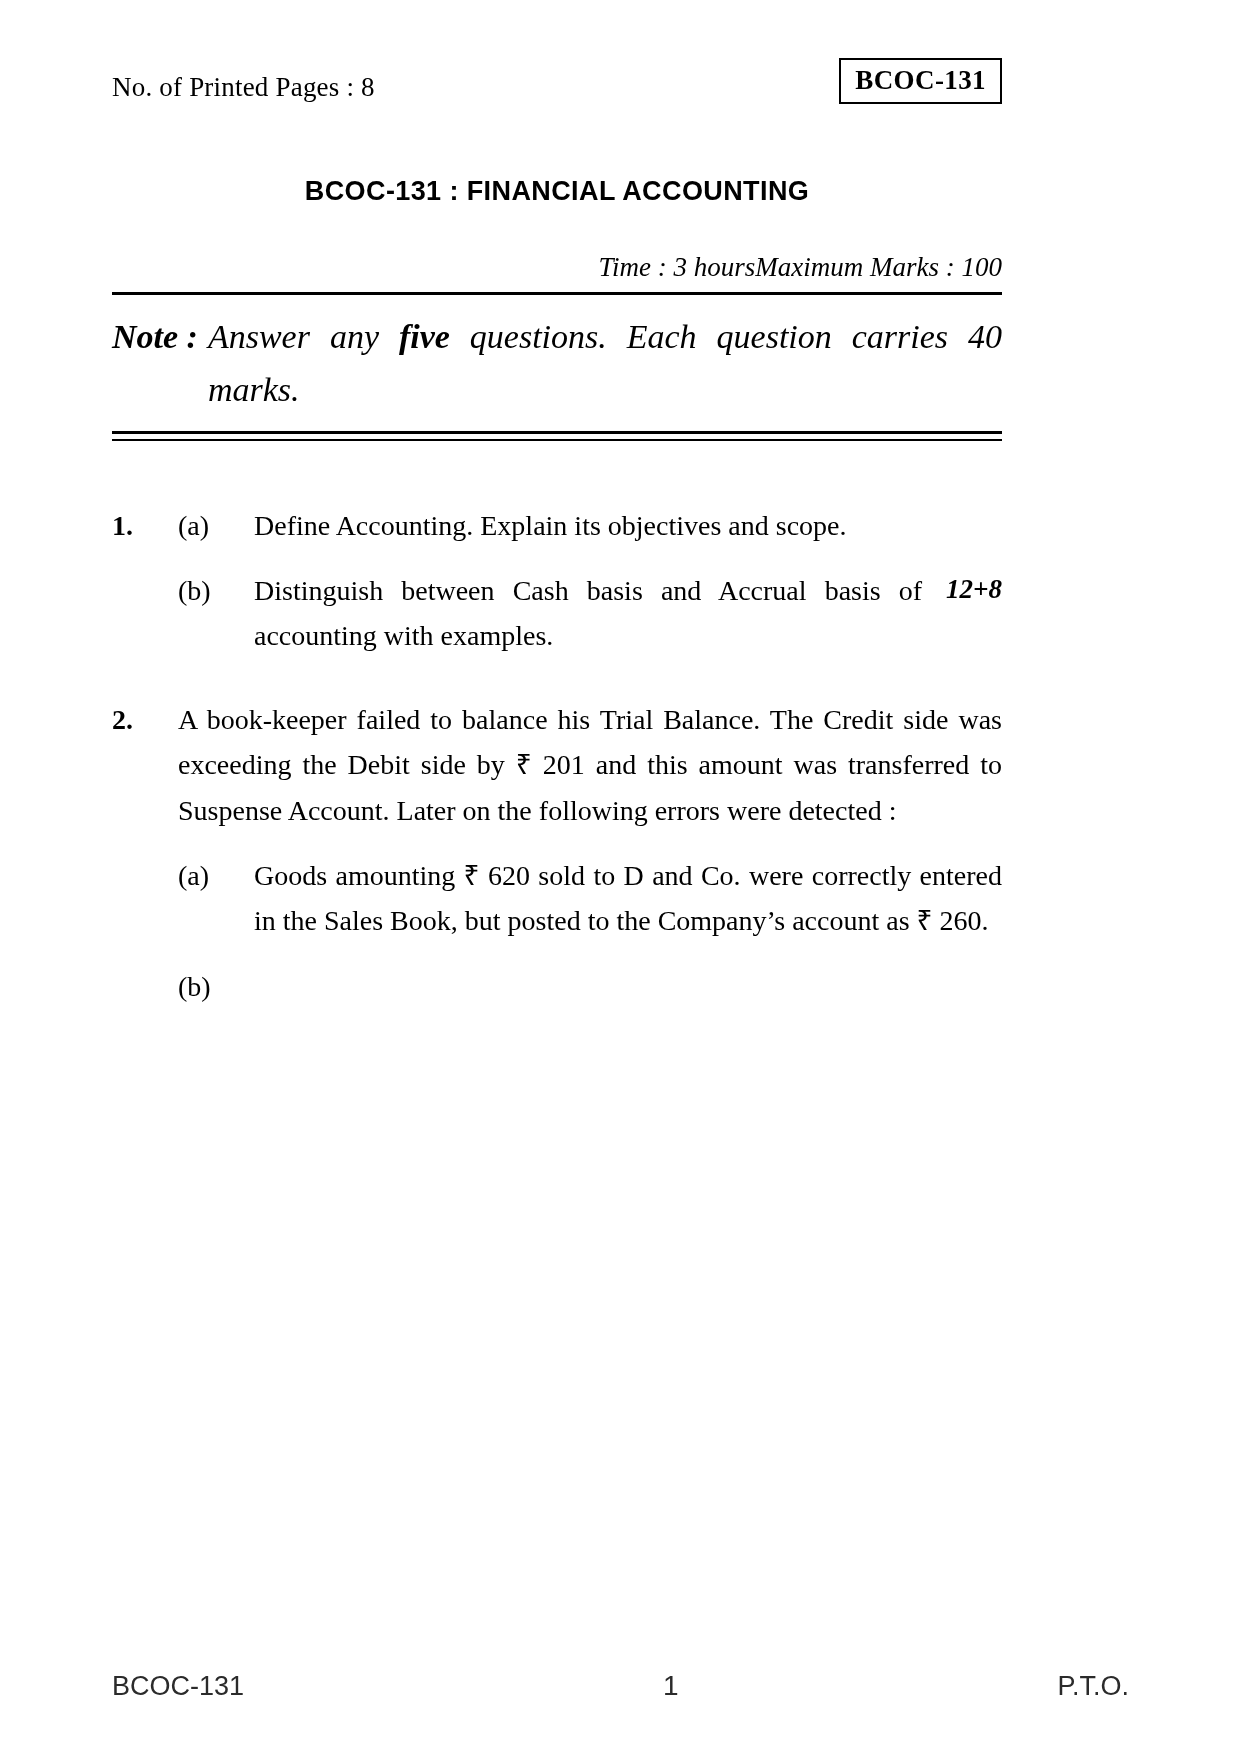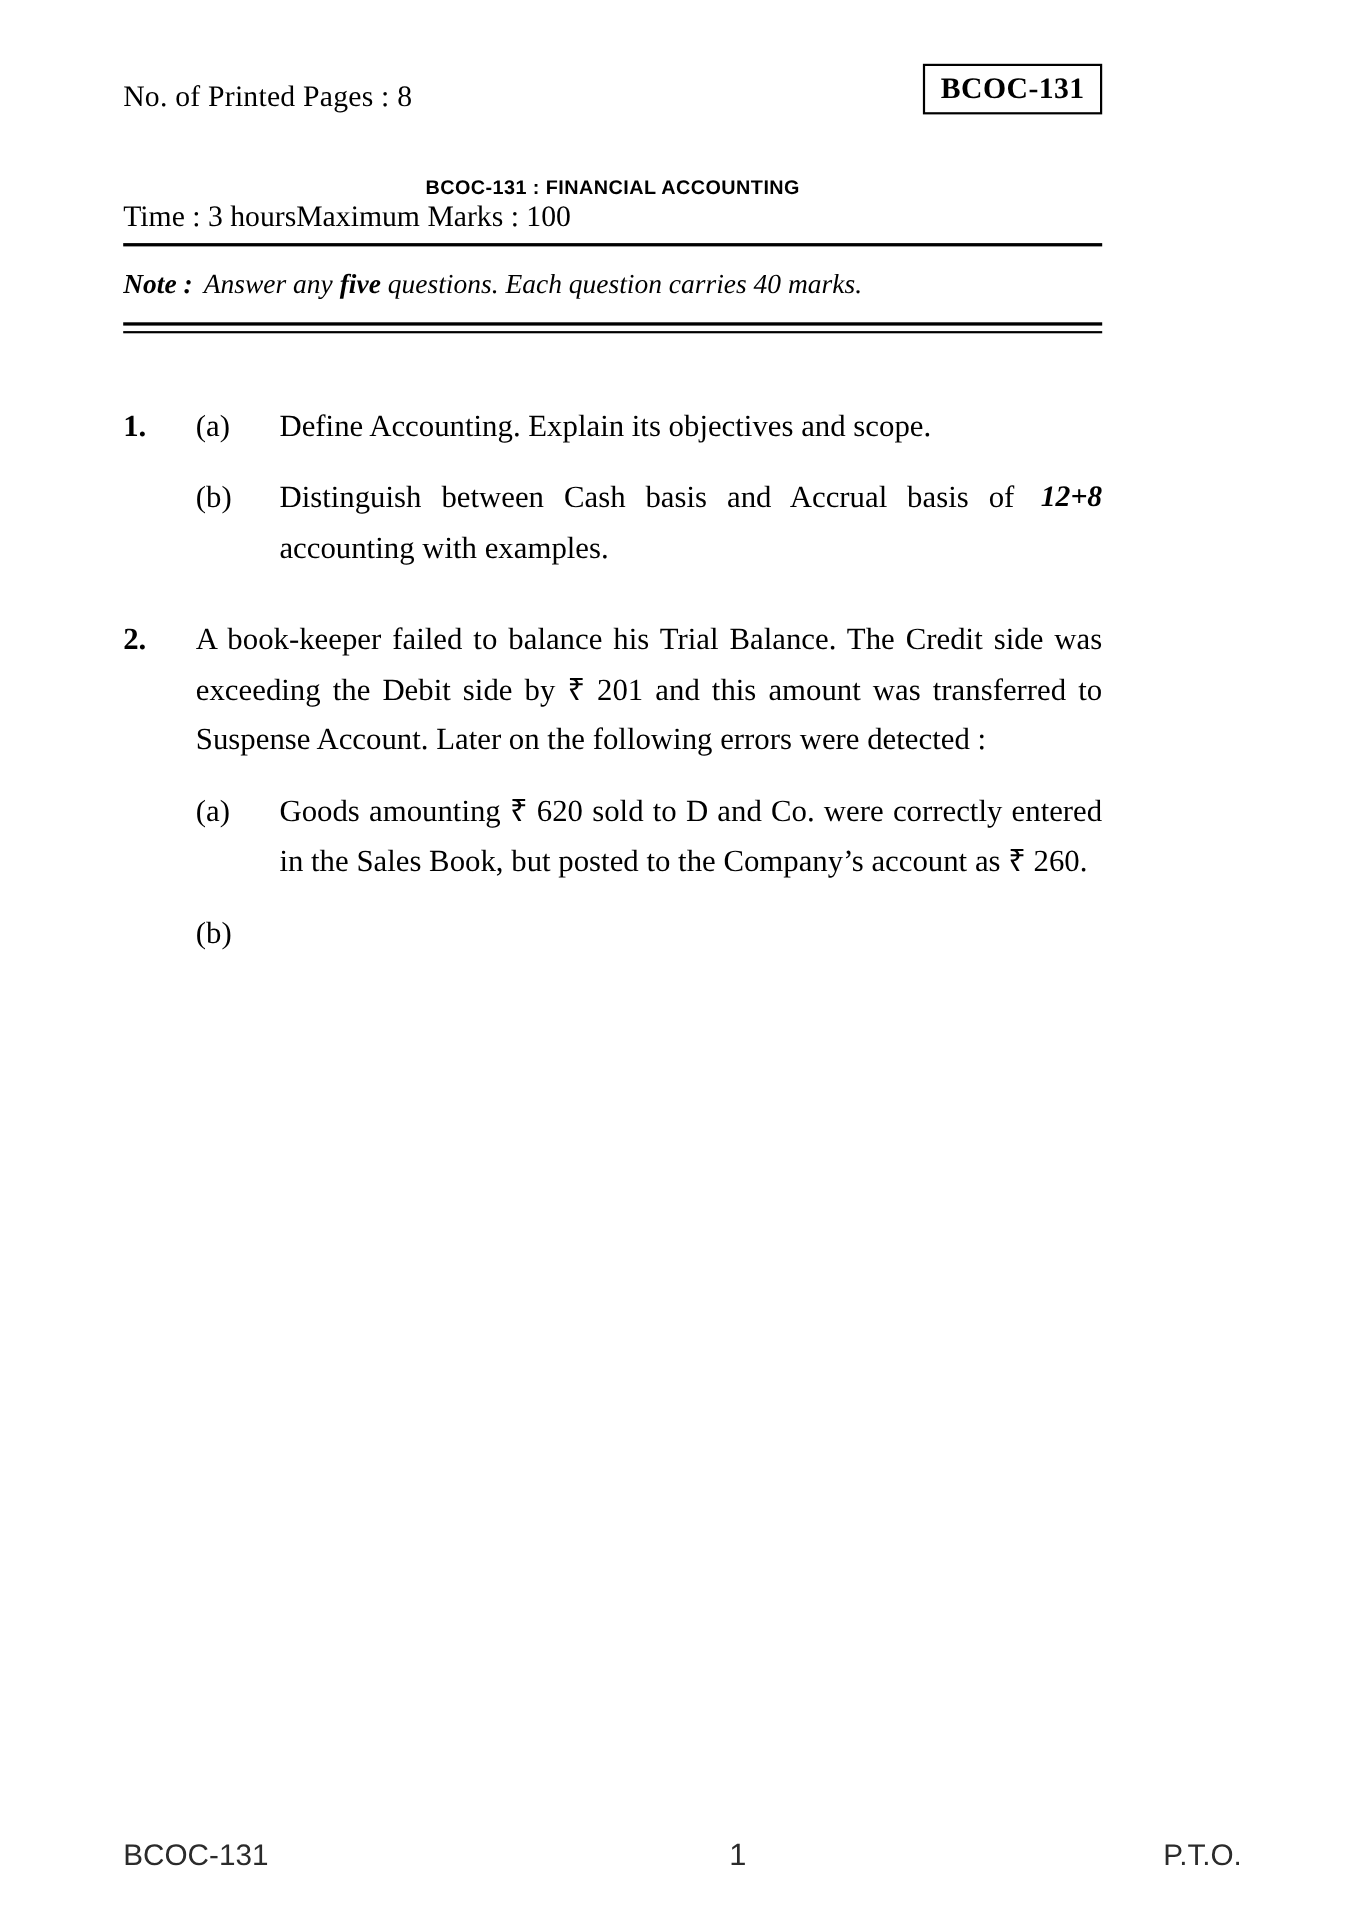--- a/index.html
+++ b/index.html
@@ -54,43 +54,45 @@
     font-size: 30px;
     line-height: 1.42;
     letter-spacing: 0.2px;
   }
   .title-line.l2 { font-size: 30px; }
   .title-line.l3 { font-size: 29px; margin-top: 6px; }
   .title-line.l4 { font-size: 29px; margin-top: 10px; }
 
   .subject {
     text-align: center;
-    margin-top: 56px;
+    margin-top: 72px;
     font-family: "Liberation Sans", sans-serif;
     font-weight: bold;
-    font-size: 18px;
+    font-size: 27px;
     letter-spacing: 0.4px;
   }
 
   
   .meta-row {
     display: flex;
-    justify-content: flex-start;
+    justify-content: flex-end;
     align-items: baseline;
+    margin-top: 45px;
+    font-style: italic;
     font-size: 27px;
   }
   .rule-thick {
     border-top: 3px solid #000;
     margin-top: 9px;
   }
   .note-row {
     display: flex;
     margin-top: 16px;
     font-style: italic;
-    font-size: 25px;
+    font-size: 34px;
     line-height: 1.55;
   }
   .note-label {
     font-weight: bold;
     white-space: nowrap;
     padding-right: 10px;
   }
   .note-text {
     flex: 1;
     text-align: justify;

